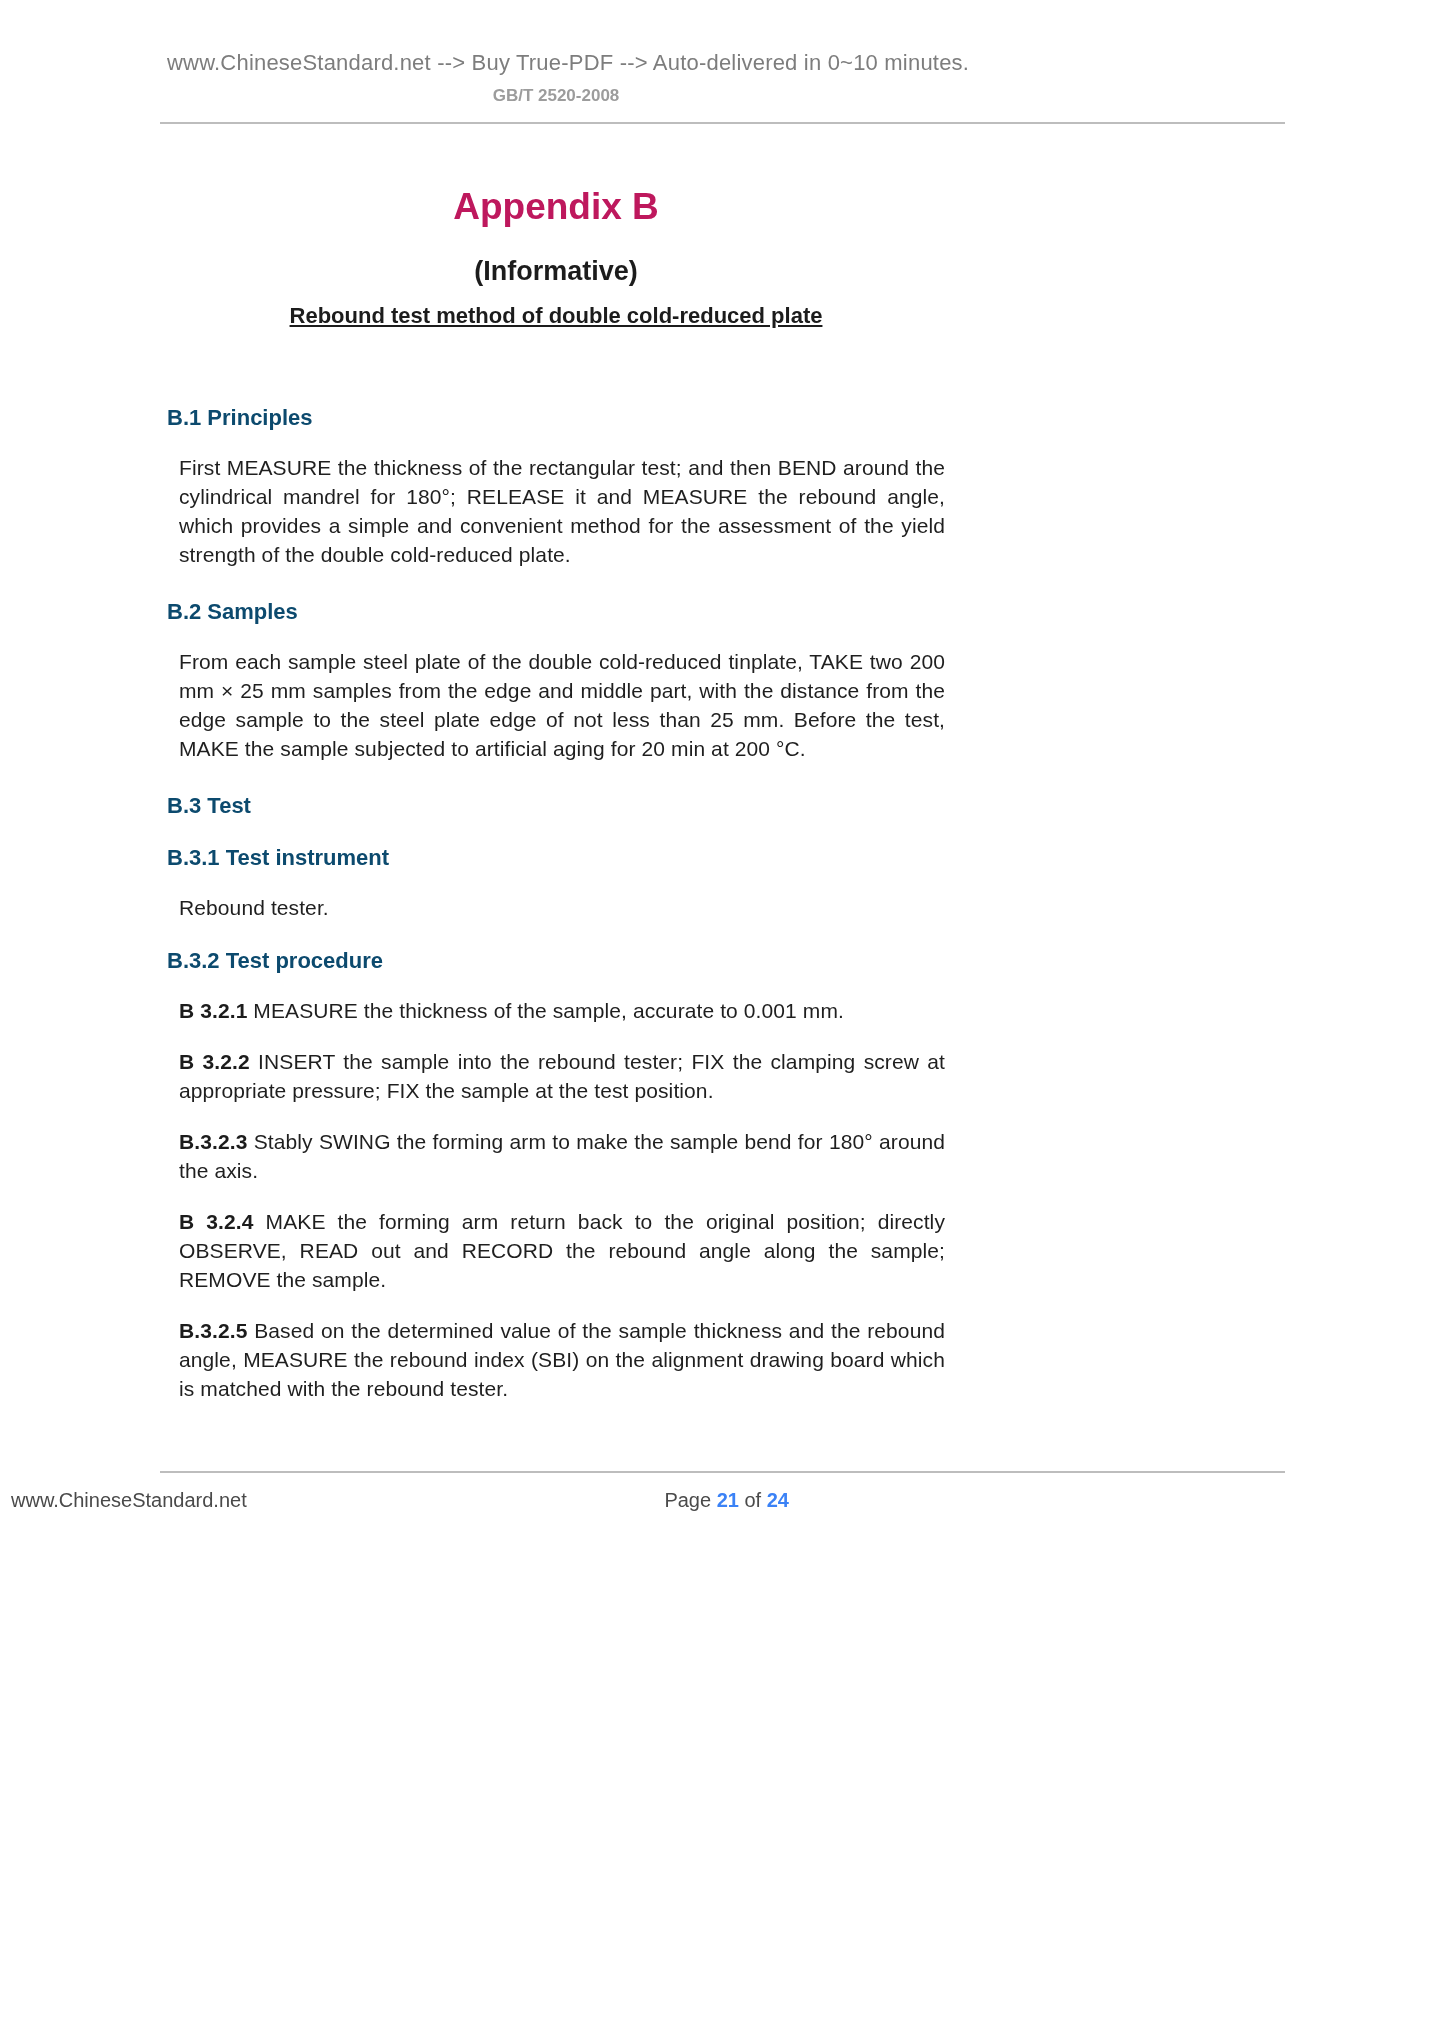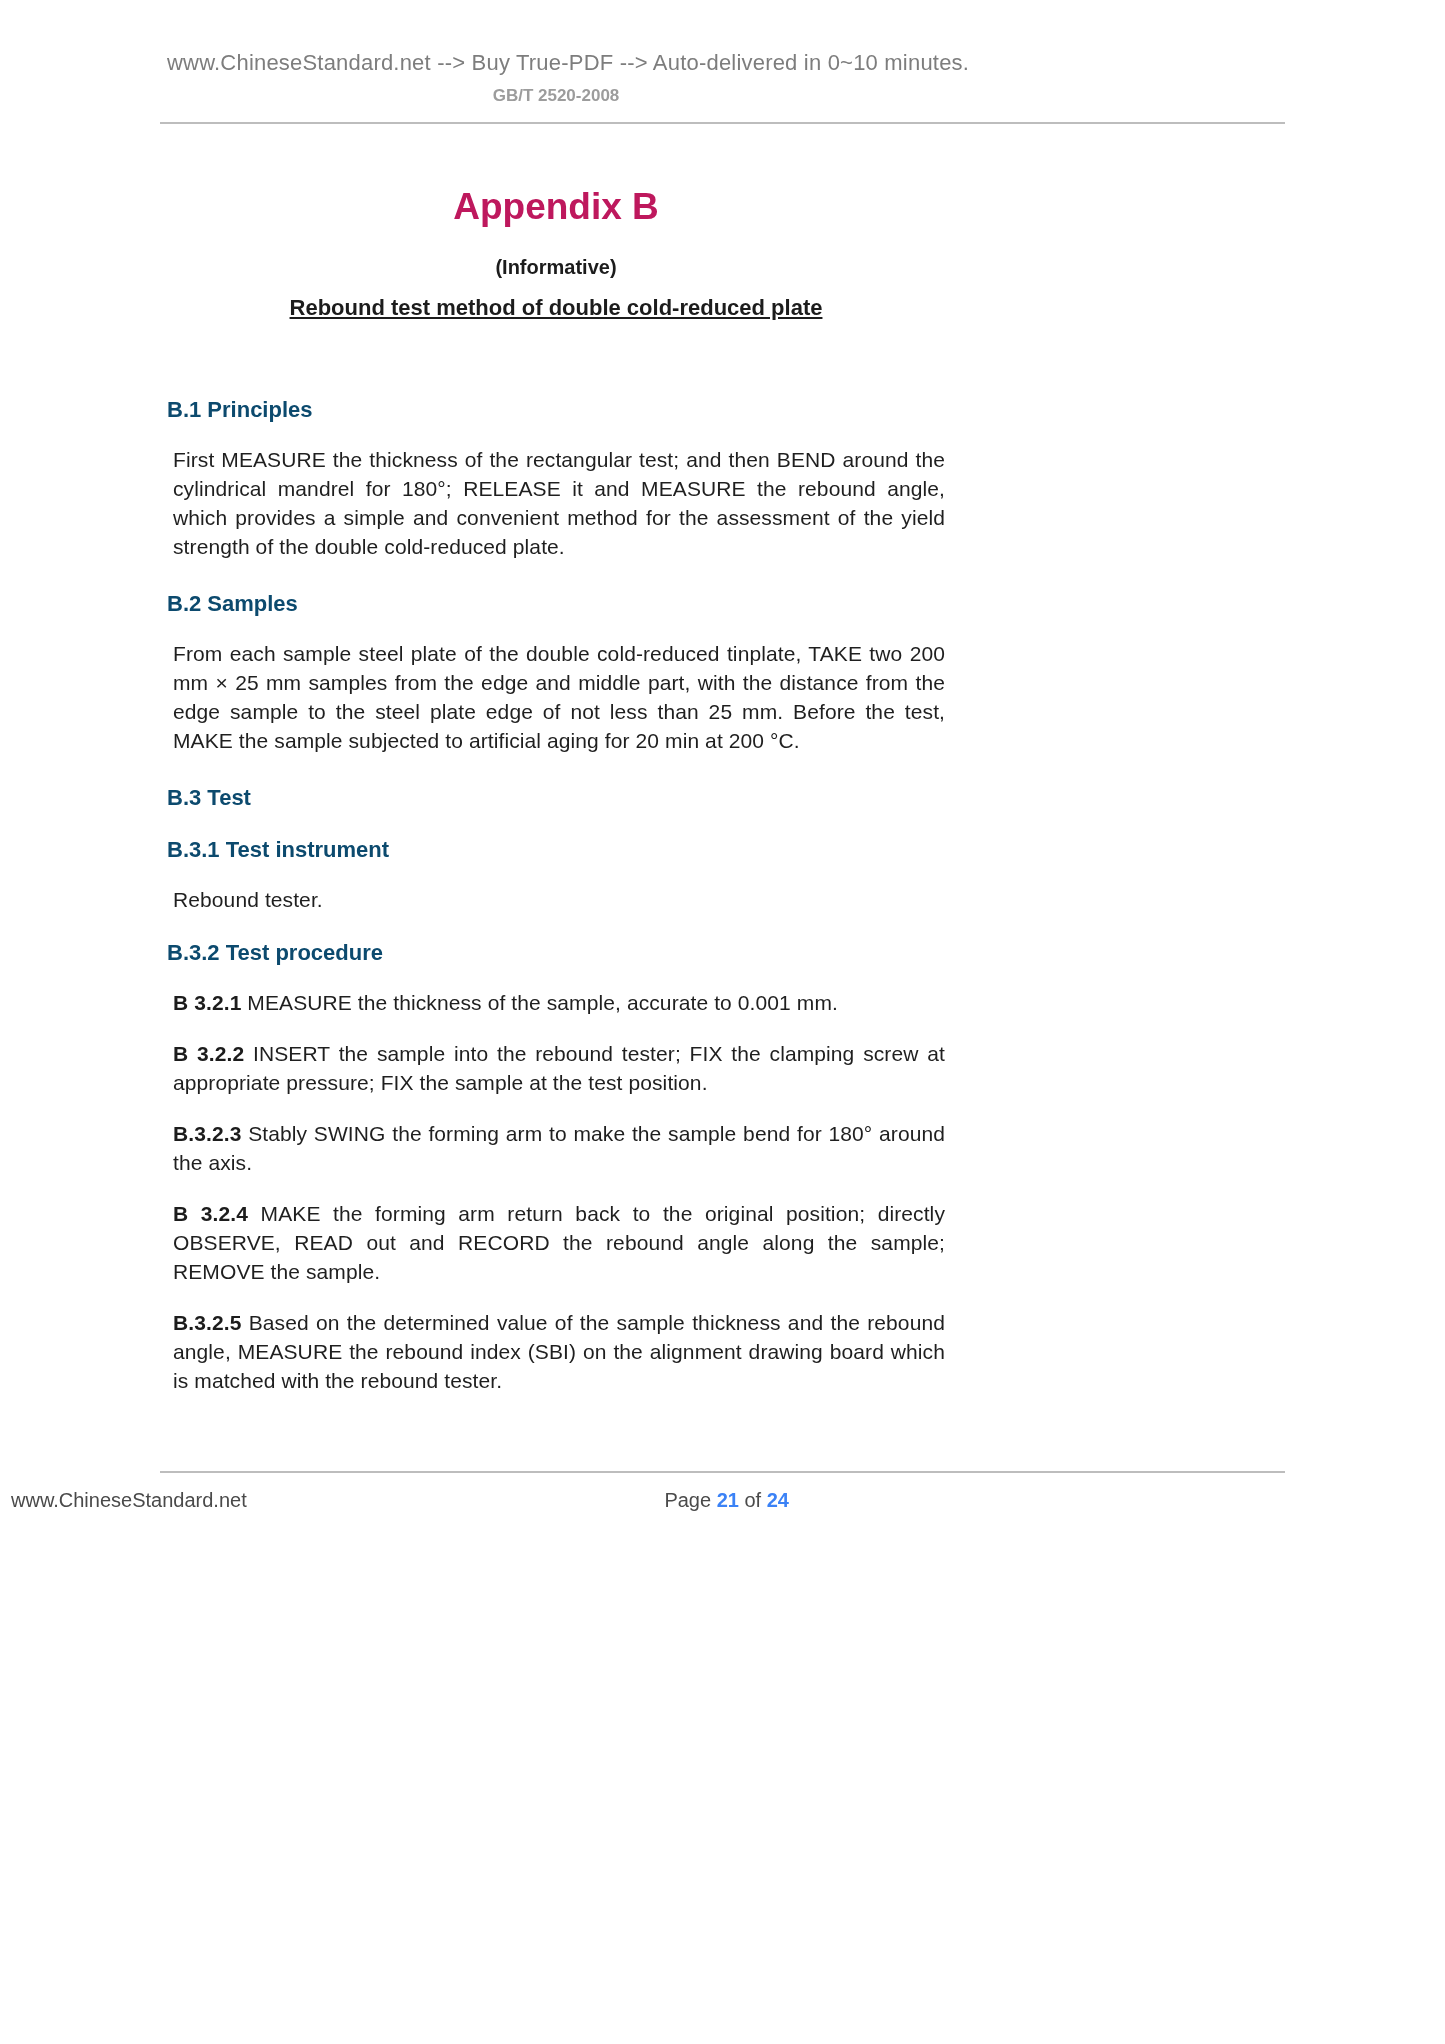--- a/index.html
+++ b/index.html
@@ -33,21 +33,21 @@
   
   .title-main {
     text-align: center;
     font-size: 37px;
     font-weight: bold;
     color: #be185d;
     margin: 62px 0 0 0;
   }
   .title-informative {
     text-align: center;
-    font-size: 20px;
+    font-size: 27px;
     font-weight: bold;
     color: #1c1c1c;
     margin: 28px 0 0 0;
   }
   .title-subject {
     text-align: center;
     font-size: 22px;
     font-weight: bold;
     color: #1c1c1c;
     margin: 16px 0 12px 0;
@@ -60,21 +60,21 @@
     font-weight: bold;
     color: #0c4a6e;
     margin: 30px 0 0 0;
   }
   .sec-first { margin-top: 76px; }
   .sec-sub { margin-top: 26px; }
   p.body {
     font-size: 21px;
     line-height: 29px;
     text-align: justify;
-    margin: 22px 0 0 6px;
+    margin: 22px 0 0 12px;
     color: #1f1f1f;
     letter-spacing: 0.1px;
   }
   p.body .lead { font-weight: bold; color: #1c1c1c; }
 
   
   .doc-footer { position: absolute; top: 1455px; left: 0; right: 0; }
   .footer-row {
     display: flex;
     justify-content: space-between;

